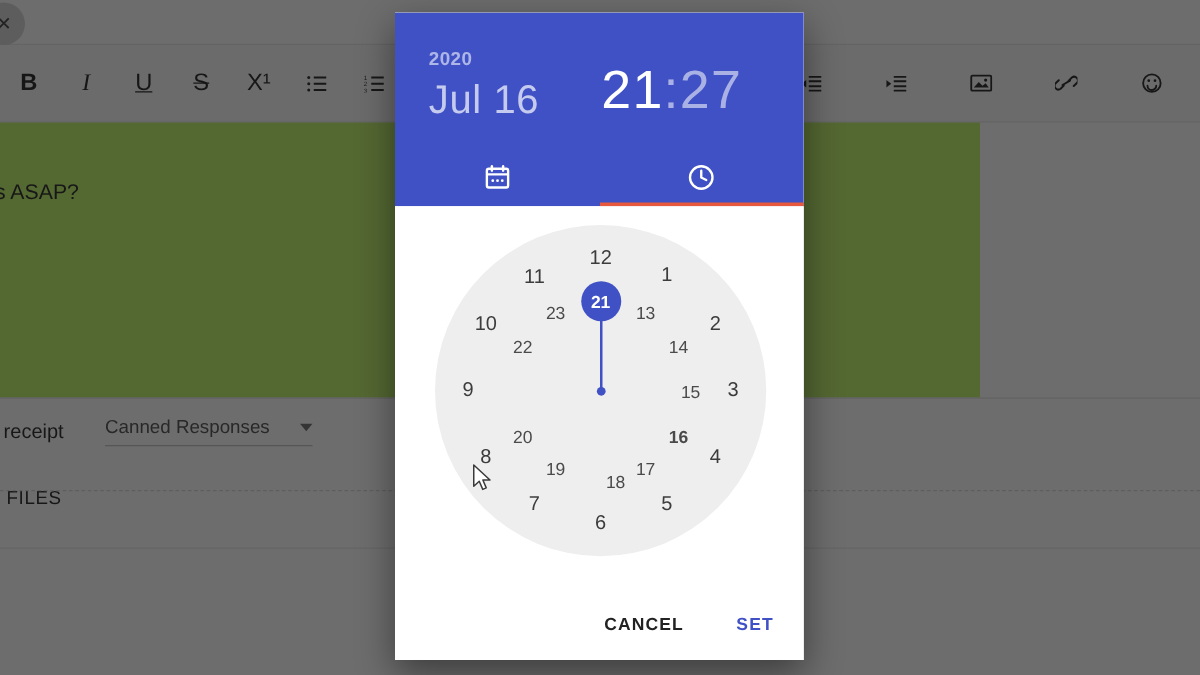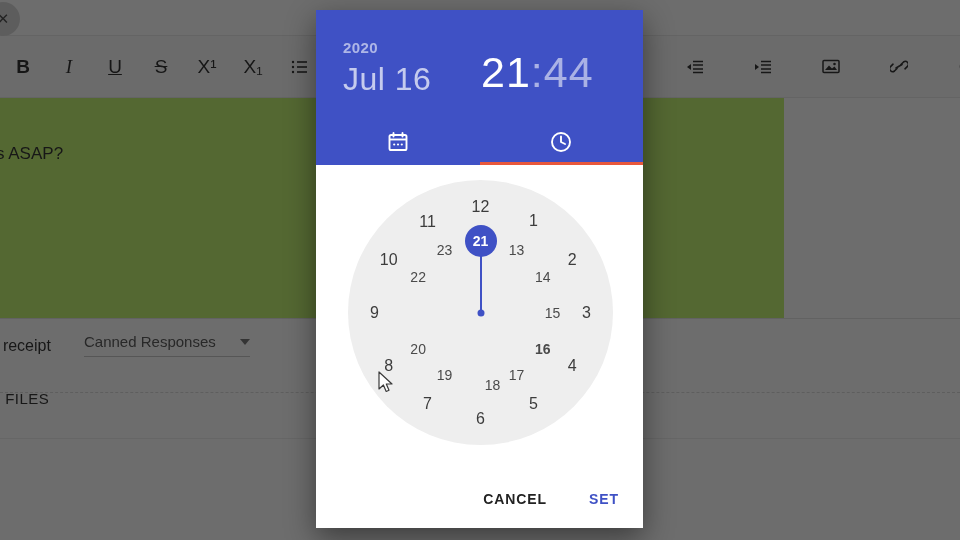--- a/index.html
+++ b/index.html
@@ -222,23 +222,20 @@
     <div class="tb-btn">
       <span class="tb-txt u">U</span>
     </div>
     <div class="tb-btn">
       <span class="tb-txt s">S</span>
     </div>
     <div class="tb-btn">
       <span class="tb-txt tb-sup">X¹</span>
     </div>
     <div class="tb-btn">
-      <span class="tb-txt tb-sup">X₁</span>
-    </div>
-    <div class="tb-btn">
       <span>
         <svg width="17" height="14" viewBox="0 0 17 14" fill="none" stroke="#1f1f1f" stroke-width="1.6">
           <circle cx="2" cy="2" r="1.2" fill="#1f1f1f" stroke="none"></circle>
           <circle cx="2" cy="7" r="1.2" fill="#1f1f1f" stroke="none"></circle>
           <circle cx="2" cy="12" r="1.2" fill="#1f1f1f" stroke="none"></circle>
           <line x1="6" y1="2" x2="16" y2="2"></line>
             <line x1="6" y1="7" x2="16" y2="7"></line>
             <line x1="6" y1="12" x2="16" y2="12"></line>
         </svg>
       </span>
@@ -338,21 +335,21 @@
 </div>
 
 <div id="scrim"></div>
 
 <div id="datetime-dialog">
 
   <div class="dlg-header">
     <div class="hdr-year">2020</div>
     <div class="hdr-date">Jul 16</div>
     <div class="hdr-time">
-      <span class="t-hour">21</span><span class="t-colon">:</span><span class="t-min">44</span>
+      <span class="t-hour">21</span><span class="t-colon">:</span><span class="t-min">27</span>
     </div>
 
     <div class="tabs">
       <div class="tab">
         <span>
           <svg width="24" height="24" viewBox="0 0 24 24" fill="none" stroke="#ffffff" stroke-width="1.9">
             <rect x="3.5" y="5" width="17" height="15" rx="1.6"></rect>
             <line x1="3.5" y1="9.5" x2="20.5" y2="9.5"></line>
             <line x1="7.5" y1="3" x2="7.5" y2="6.5" stroke-linecap="round"></line>
             <line x1="16.5" y1="3" x2="16.5" y2="6.5" stroke-linecap="round"></line>

